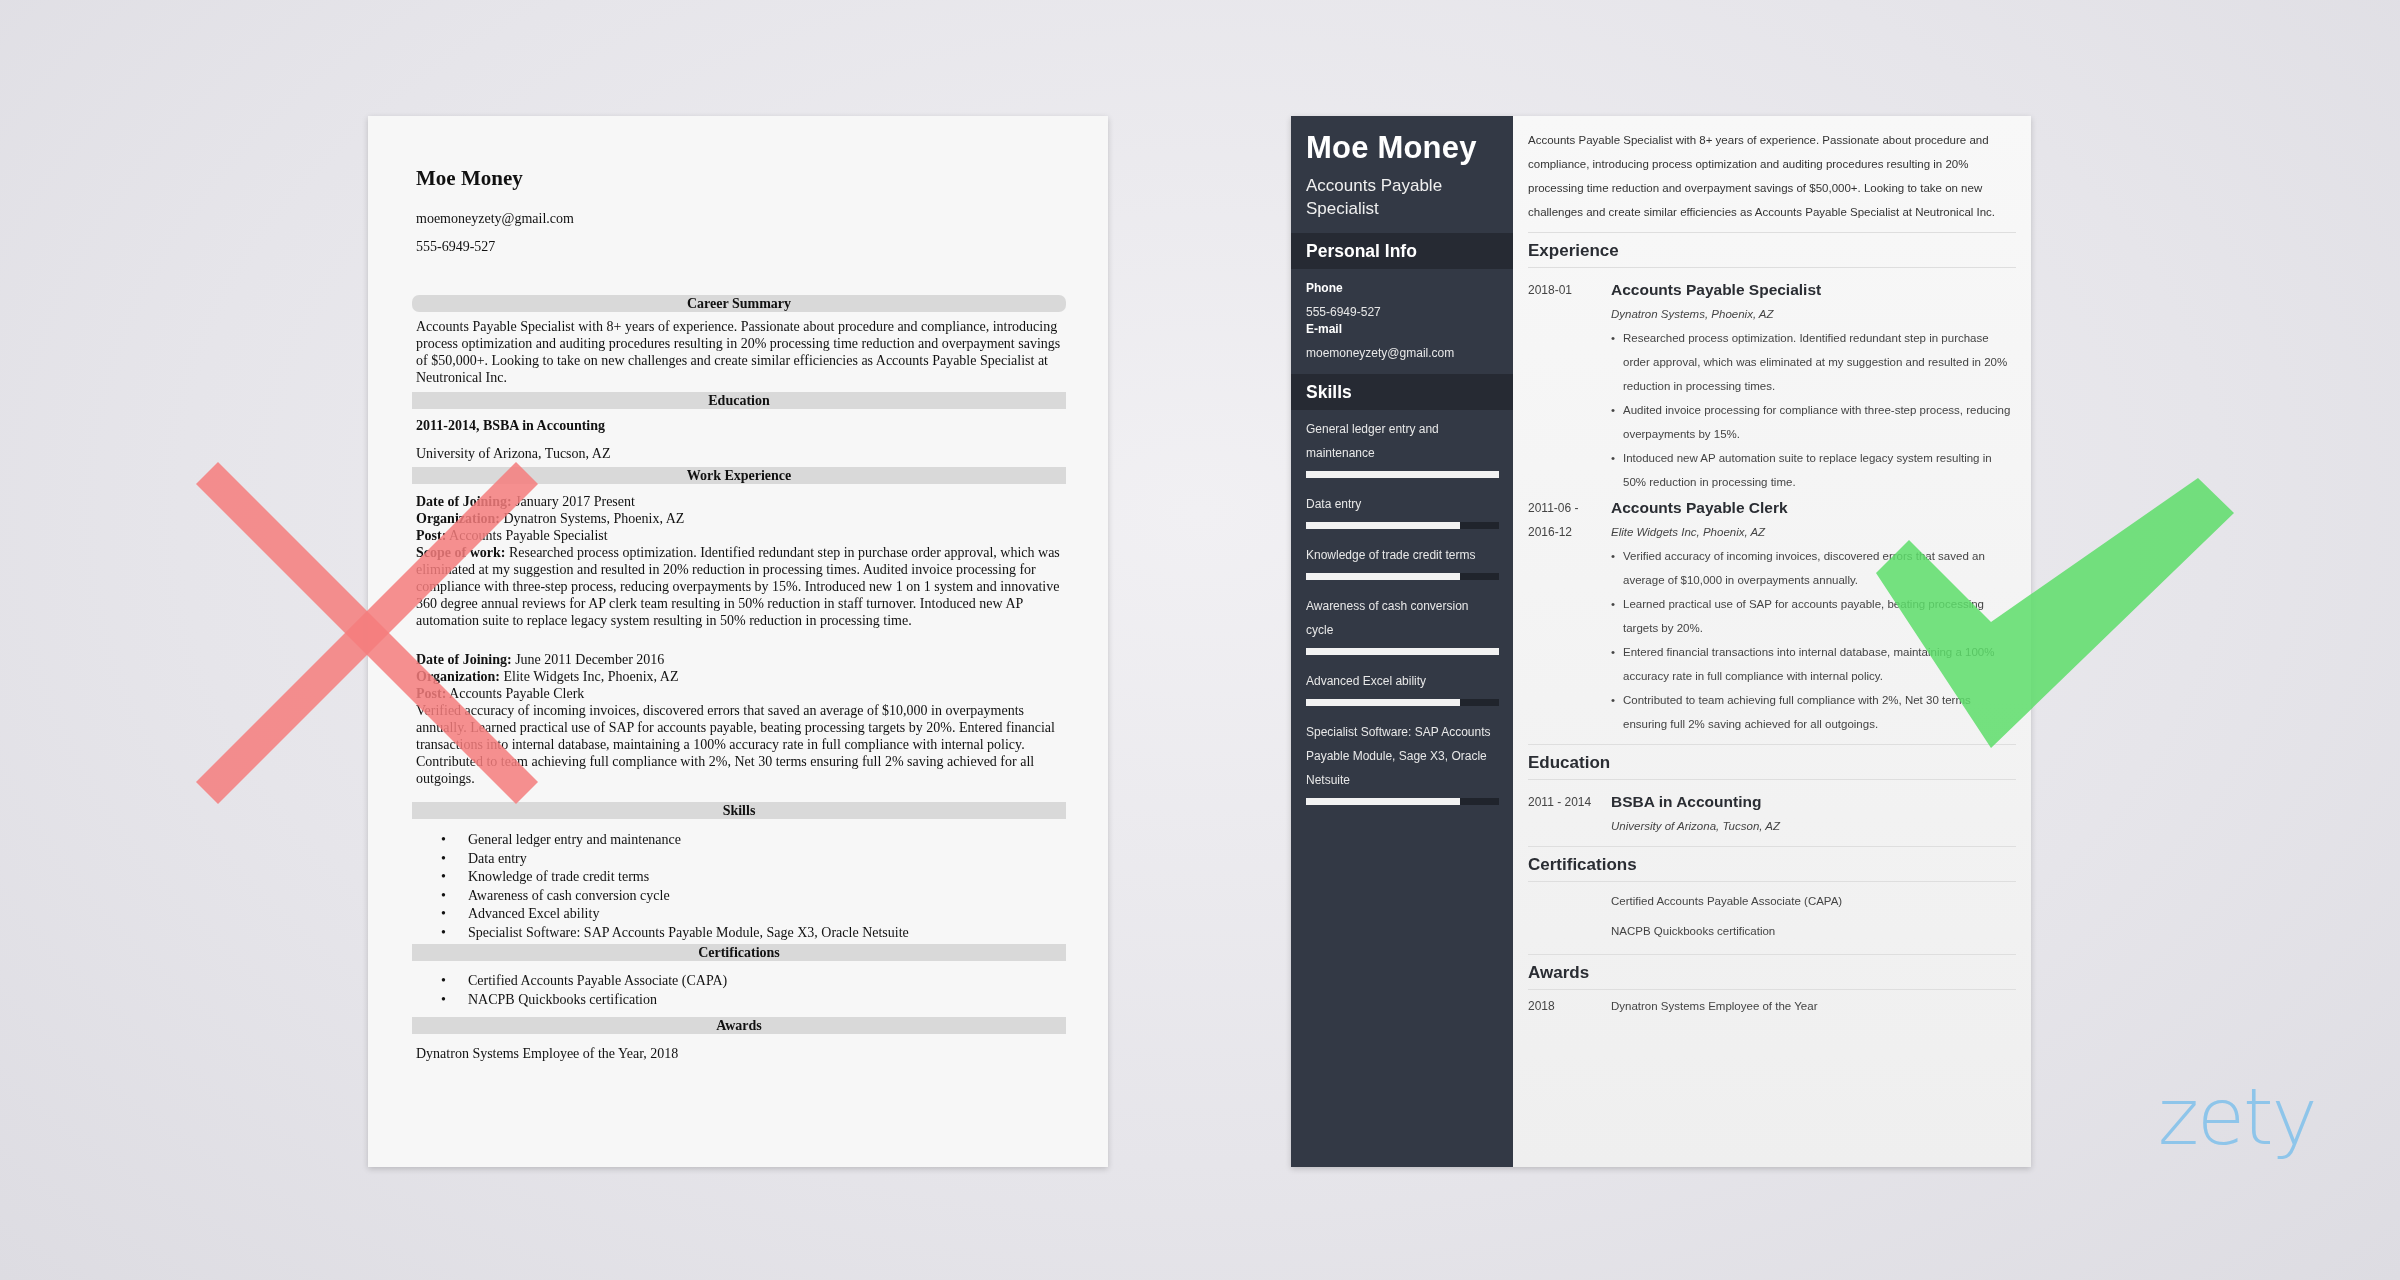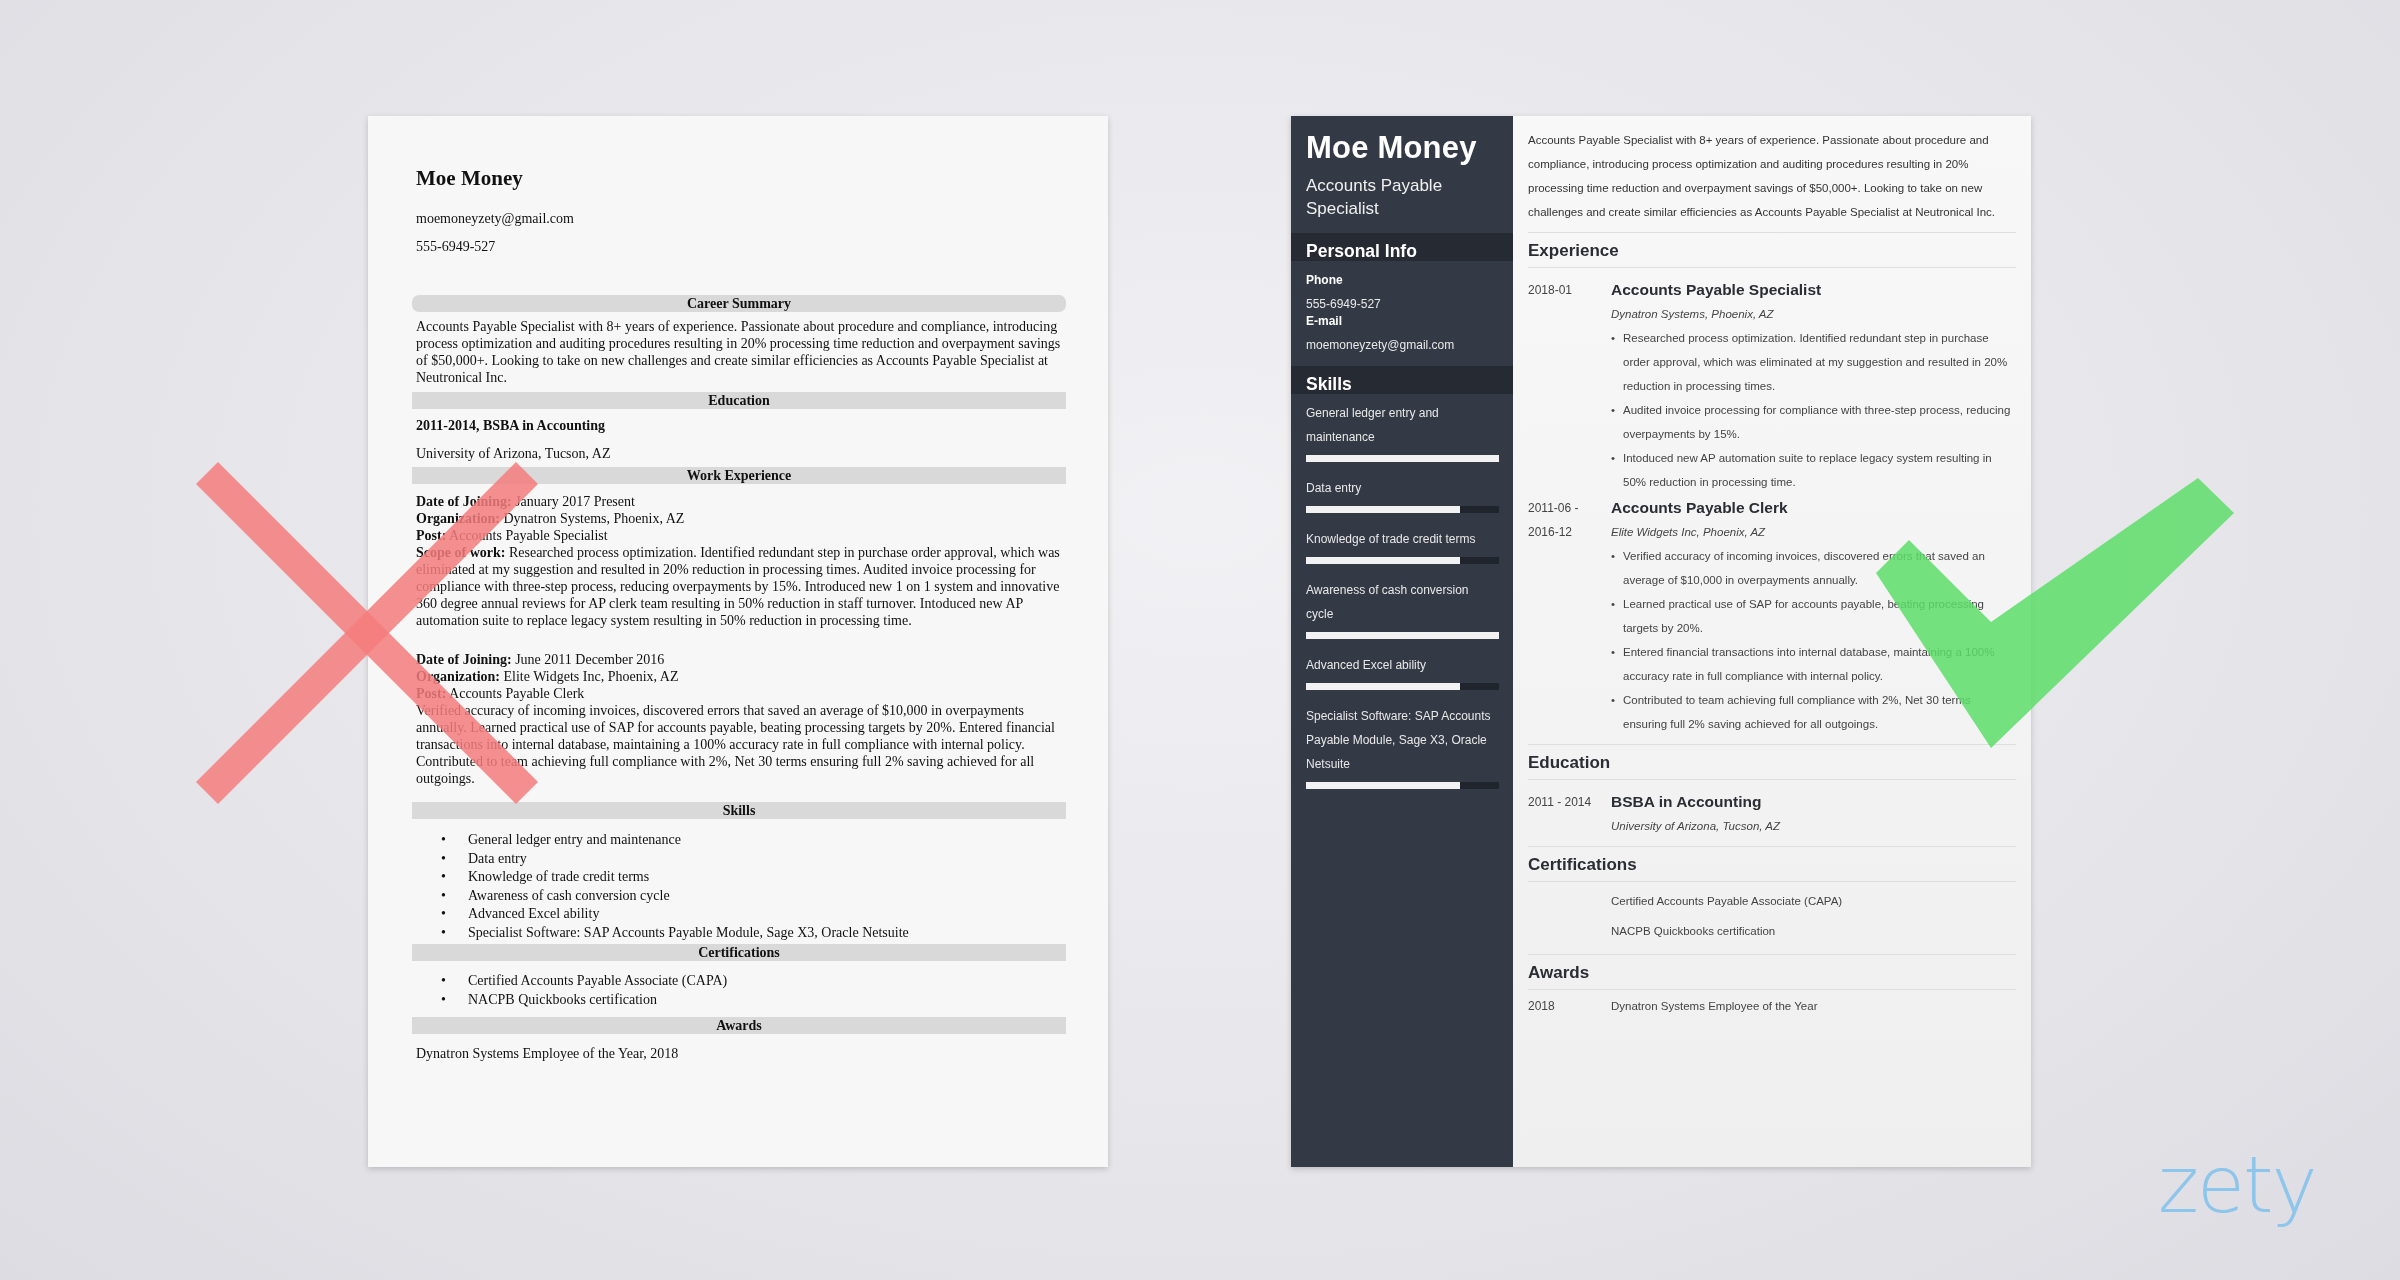--- a/index.html
+++ b/index.html
@@ -38,21 +38,21 @@
     box-shadow: 0 2px 6px rgba(0,0,0,0.18);
     font-family: "Liberation Sans", sans-serif;
     display: flex;
   }
   .sidebar {
     width: 222px; height: 100%; background: #333945; color: #fff; flex-shrink: 0;
   }
   .sidebar .s-name { font-size: 31px; font-weight: bold; padding: 14px 15px 0 15px; letter-spacing: 0.2px; }
   .sidebar .s-title { font-size: 17px; line-height: 23px; padding: 8px 15px 0 15px; color: #f0f0f0; }
   .sidebar .s-header {
-    background: #262a33; font-size: 17.5px; font-weight: bold; height: 28px; line-height: 36px;
+    background: #262a33; font-size: 17.5px; font-weight: bold; height: 36px; line-height: 36px;
     padding-left: 15px;
   }
   .sidebar .s-label { font-size: 12px; font-weight: bold; padding: 0 15px; }
   .sidebar .s-value { font-size: 12px; padding: 0 15px; color: #e8e8e8; }
   .skill { padding: 0 15px; }
   .skill .skill-name { font-size: 12px; line-height: 24px; color: #e8e8e8; }
   .skill .bar-track { height: 7px; background: #20242c; width: 193px; margin-top: 6px; }
   .skill .bar-fill { height: 7px; background: #f2f2f2; }
 
   .main { flex: 1; padding: 8px 15px 0 15px; color: #333; }
@@ -70,21 +70,21 @@
   .entry ul { list-style: none; font-size: 11.5px; line-height: 24px; color: #444; }
   .entry ul li { position: relative; padding-left: 12px; }
   .entry ul li::before { content: "\2022"; position: absolute; left: 0; }
   .plain-item { font-size: 11.5px; color: #444; line-height: 30px; }
 
   
   .overlay { position: absolute; pointer-events: none; }
   .x-mark { left: 196px; top: 462px; width: 342px; height: 342px; }
   .check-mark { left: 1876px; top: 478px; width: 358px; height: 282px; }
   .logo {
-    position: absolute; left: 2158px; top: 1140px;
+    position: absolute; left: 2158px; top: 1072px;
     font-family: "DejaVu Sans", sans-serif; font-size: 78px; font-weight: 200;
     color: #8ec5ea; letter-spacing: -2px;
   }
 </style>
 </head>
 <body>
 
 <div class="doc-left">
   <div class="name">Moe Money</div>
   <div class="contact">moemoneyzety@gmail.com</div>

